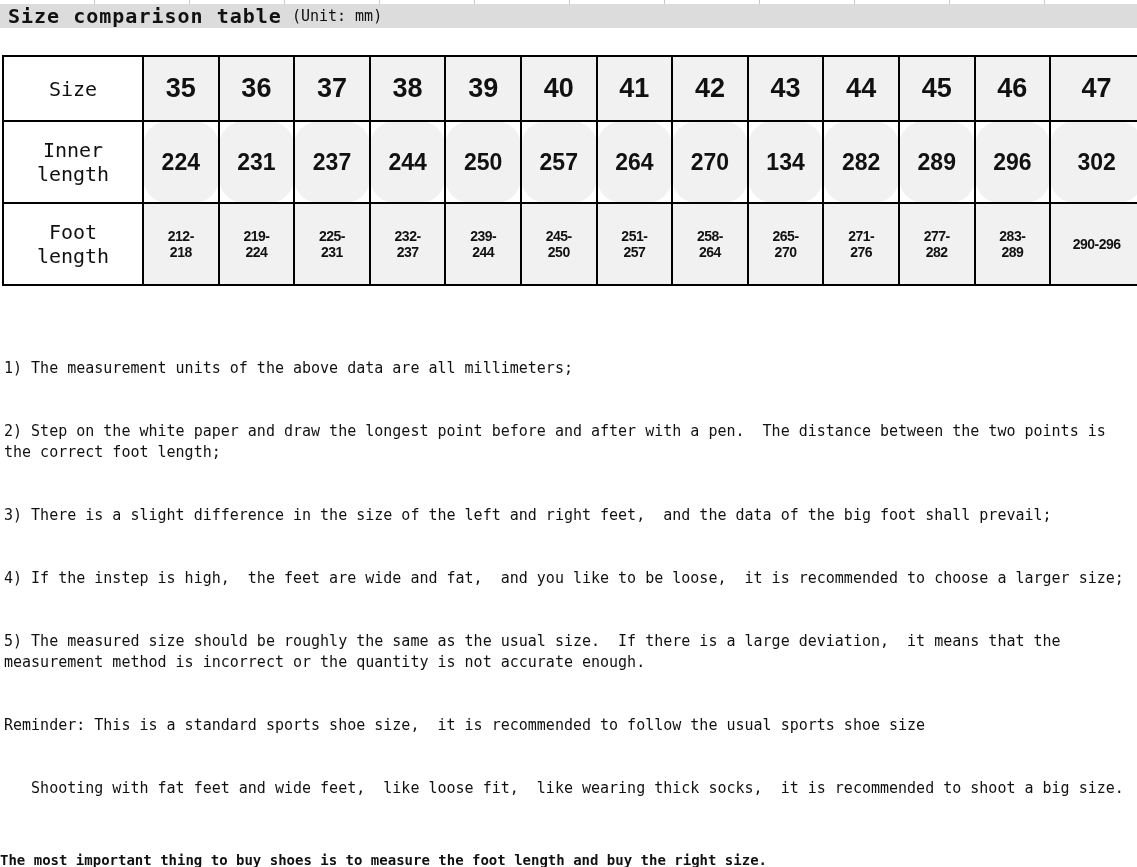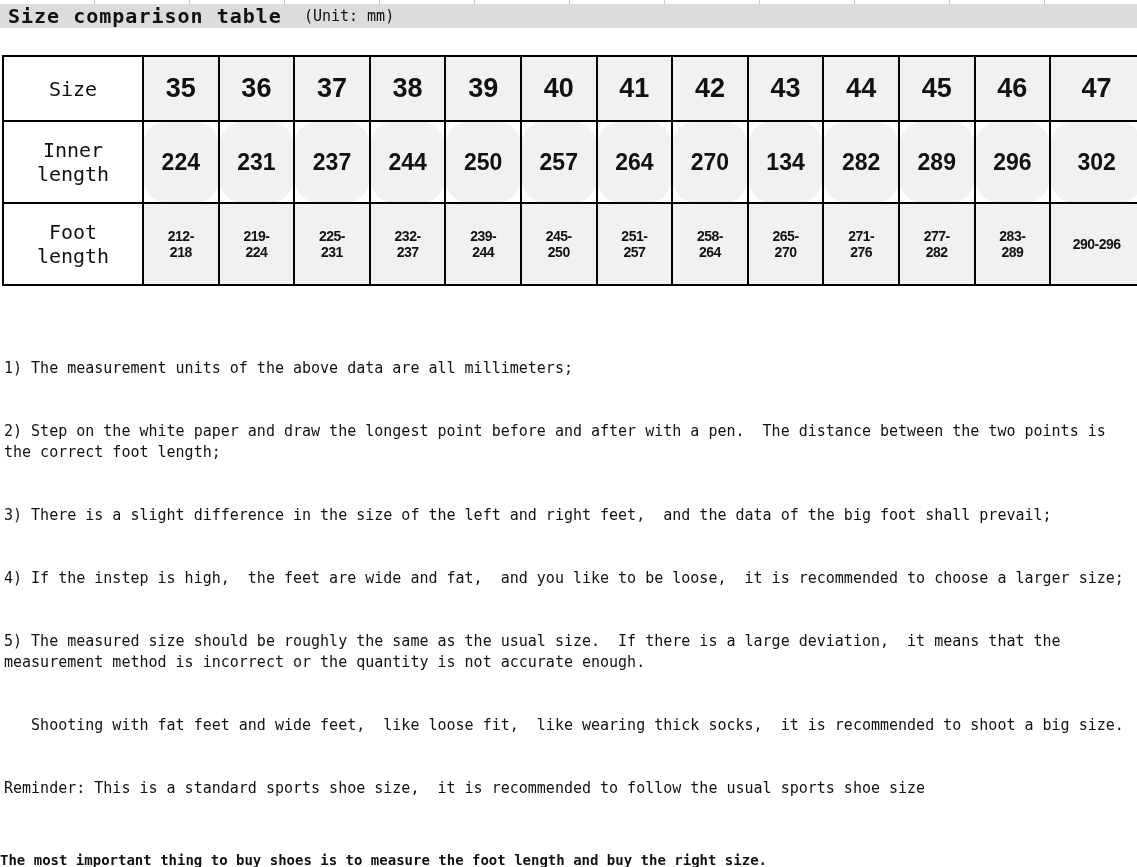--- a/index.html
+++ b/index.html
@@ -2,21 +2,21 @@
 <html><head>
 <meta charset="utf-8">
 <style>
   * { margin:0; padding:0; box-sizing:border-box; }
   html,body { width:1137px; background:#ffffff; font-family:"DejaVu Sans Mono", monospace; color:#111; }
   body { height:867px; overflow:hidden; }
 
   .edge-strip { height:4px; background:#fff;
     background-image: repeating-linear-gradient(90deg, transparent 0 94px, #c9c9c9 94px 95px); }
 
-  .title-bar { height:24px; background:#dcdcdc; display:flex; align-items:center; padding-left:8px; gap:22px; }
+  .title-bar { height:24px; background:#dcdcdc; display:flex; align-items:center; padding-left:8px; gap:10px; }
   .title-bar .main { font-size:20px; font-weight:bold; letter-spacing:1px; }
   .title-bar .unit { font-size:15px; }
 
   table.size-table { border-collapse:collapse; table-layout:fixed; width:1131px; margin:27px 0 0 2px; }
   table.size-table th, table.size-table td { border:2px solid #000; text-align:center; vertical-align:middle; height:34px; padding:16px; }
   table.size-table th { background:#ffffff; font-weight:normal; font-size:20px; font-family:"DejaVu Sans Mono", monospace; }
   table.size-table td { background:#f1f1f1; font-family:"Liberation Sans", sans-serif; font-weight:bold; }
   tr.row-size td { font-size:27px; }
   tr.row-inner td { font-size:23px;border-radius:25px; }
   tr.row-foot td { font-size:14px; letter-spacing:-0.5px; }
@@ -97,22 +97,22 @@
       </tr>
   </tbody>
 </table>
 
 <div class="notes">
   <p>1) The measurement units of the above data are all millimeters;</p>
   <p>2) Step on the white paper and draw the longest point before and after with a pen.  The distance between the two points is the correct foot length;</p>
   <p>3) There is a slight difference in the size of the left and right feet,  and the data of the big foot shall prevail;</p>
   <p>4) If the instep is high,  the feet are wide and fat,  and you like to be loose,  it is recommended to choose a larger size;</p>
   <p>5) The measured size should be roughly the same as the usual size.  If there is a large deviation,  it means that the measurement method is incorrect or the quantity is not accurate enough.</p>
+  <p>Reminder: This is a standard sports shoe size,  it is recommended to follow the usual sports shoe size</p>
   <p>   Shooting with fat feet and wide feet,  like loose fit,  like wearing thick socks,  it is recommended to shoot a big size.</p>
-  <p>Reminder: This is a standard sports shoe size,  it is recommended to follow the usual sports shoe size</p>
 </div>
 
 <div class="important">The most important thing to buy shoes is to measure the foot length and buy the right size.</div>
 
 <div class="gray-bar">
   <span>Size selection:</span>
 </div>
 
 <div class="gray-block">
   <div>Size selection:</div>

